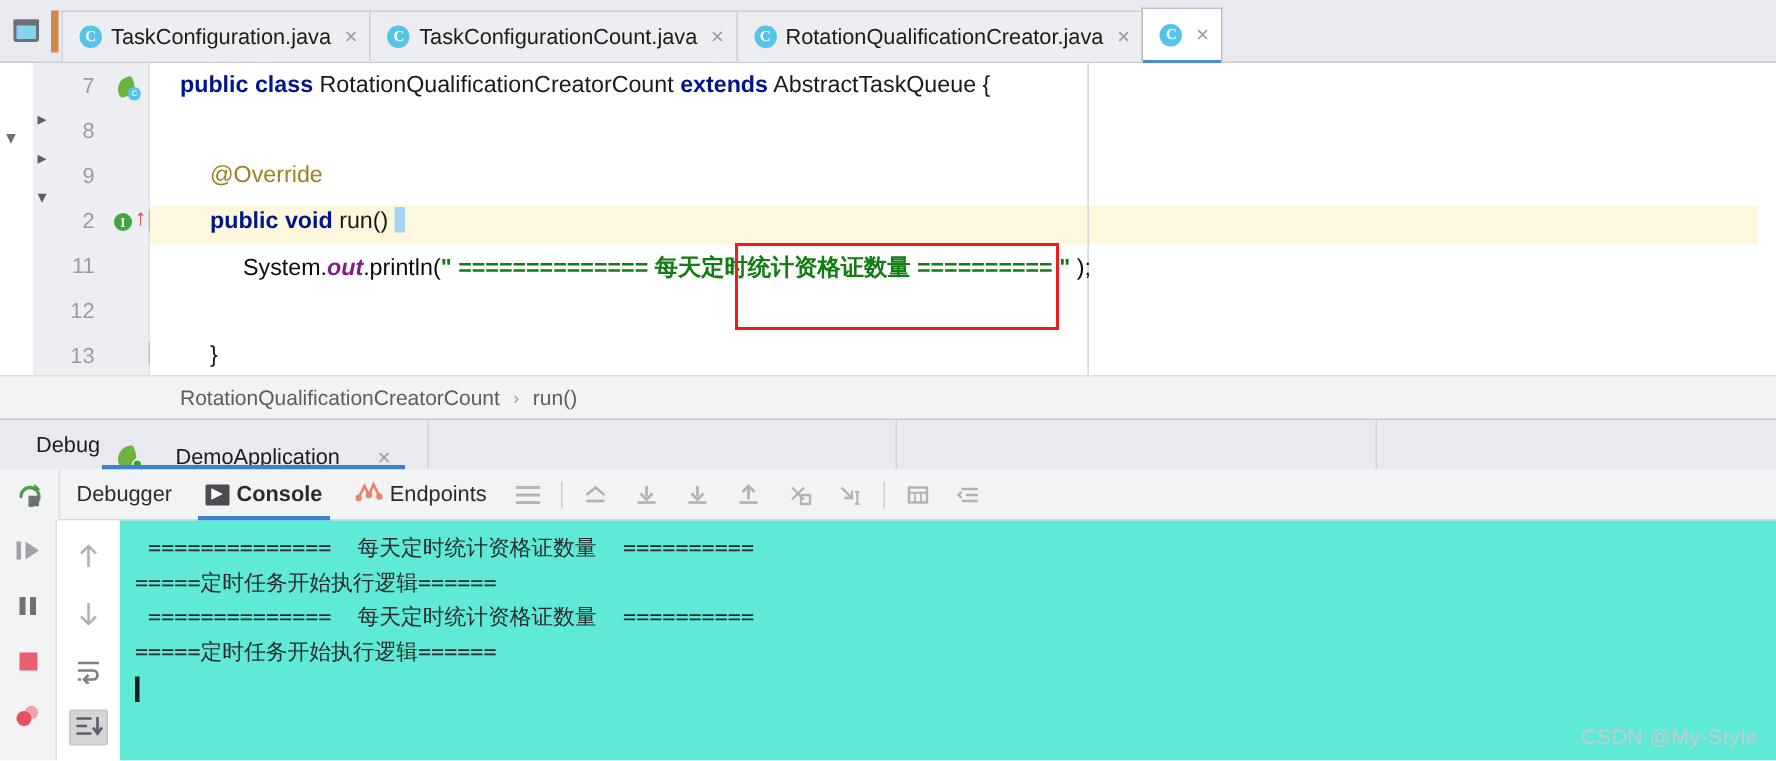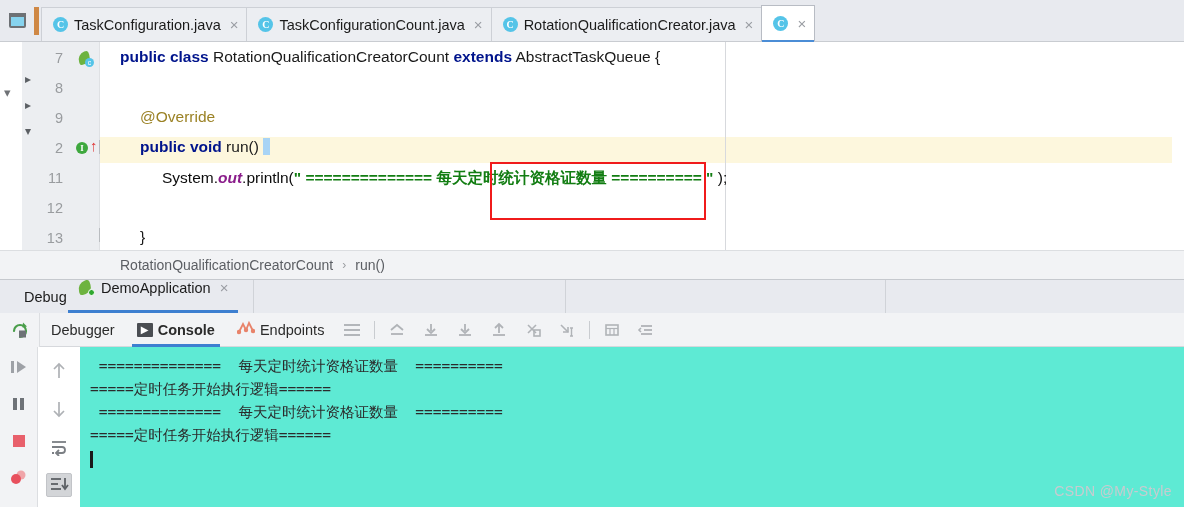--- a/index.html
+++ b/index.html
@@ -130,21 +130,21 @@
 
   
   .debug-head {
     position: absolute; left: 0; top: 280px; width: 1184px; height: 33px;
     background: #e8eaef; display: flex; align-items: center;
   }
   .debug-label {
     font-size: 14.5px; color: #1b1b1b; padding-left: 24px; width: 68px;
   }
   .runtab {
-    position: relative; height: 33px; display: flex; align-items: flex-start; gap: 6px;
+    position: relative; height: 33px; display: flex; align-items: flex-end; gap: 22px;
     padding: 0 10px; background: #e8eaef; font-size: 14.5px; color: #1b1b1b;
   }
   .runtab.active::after {
     content: ""; position: absolute; left: 0; right: 0; bottom: 0; height: 3px; background: #3d7fd0;
   }
   .springico { width: 17px; height: 16px; position: relative; flex: 0 0 17px; }
   .springico .leaf {
     position: absolute; left: 0; top: 1px; width: 13px; height: 13px;
     background: #6db33f; border-radius: 70% 20% 55% 20%;
     transform: rotate(-18deg);

